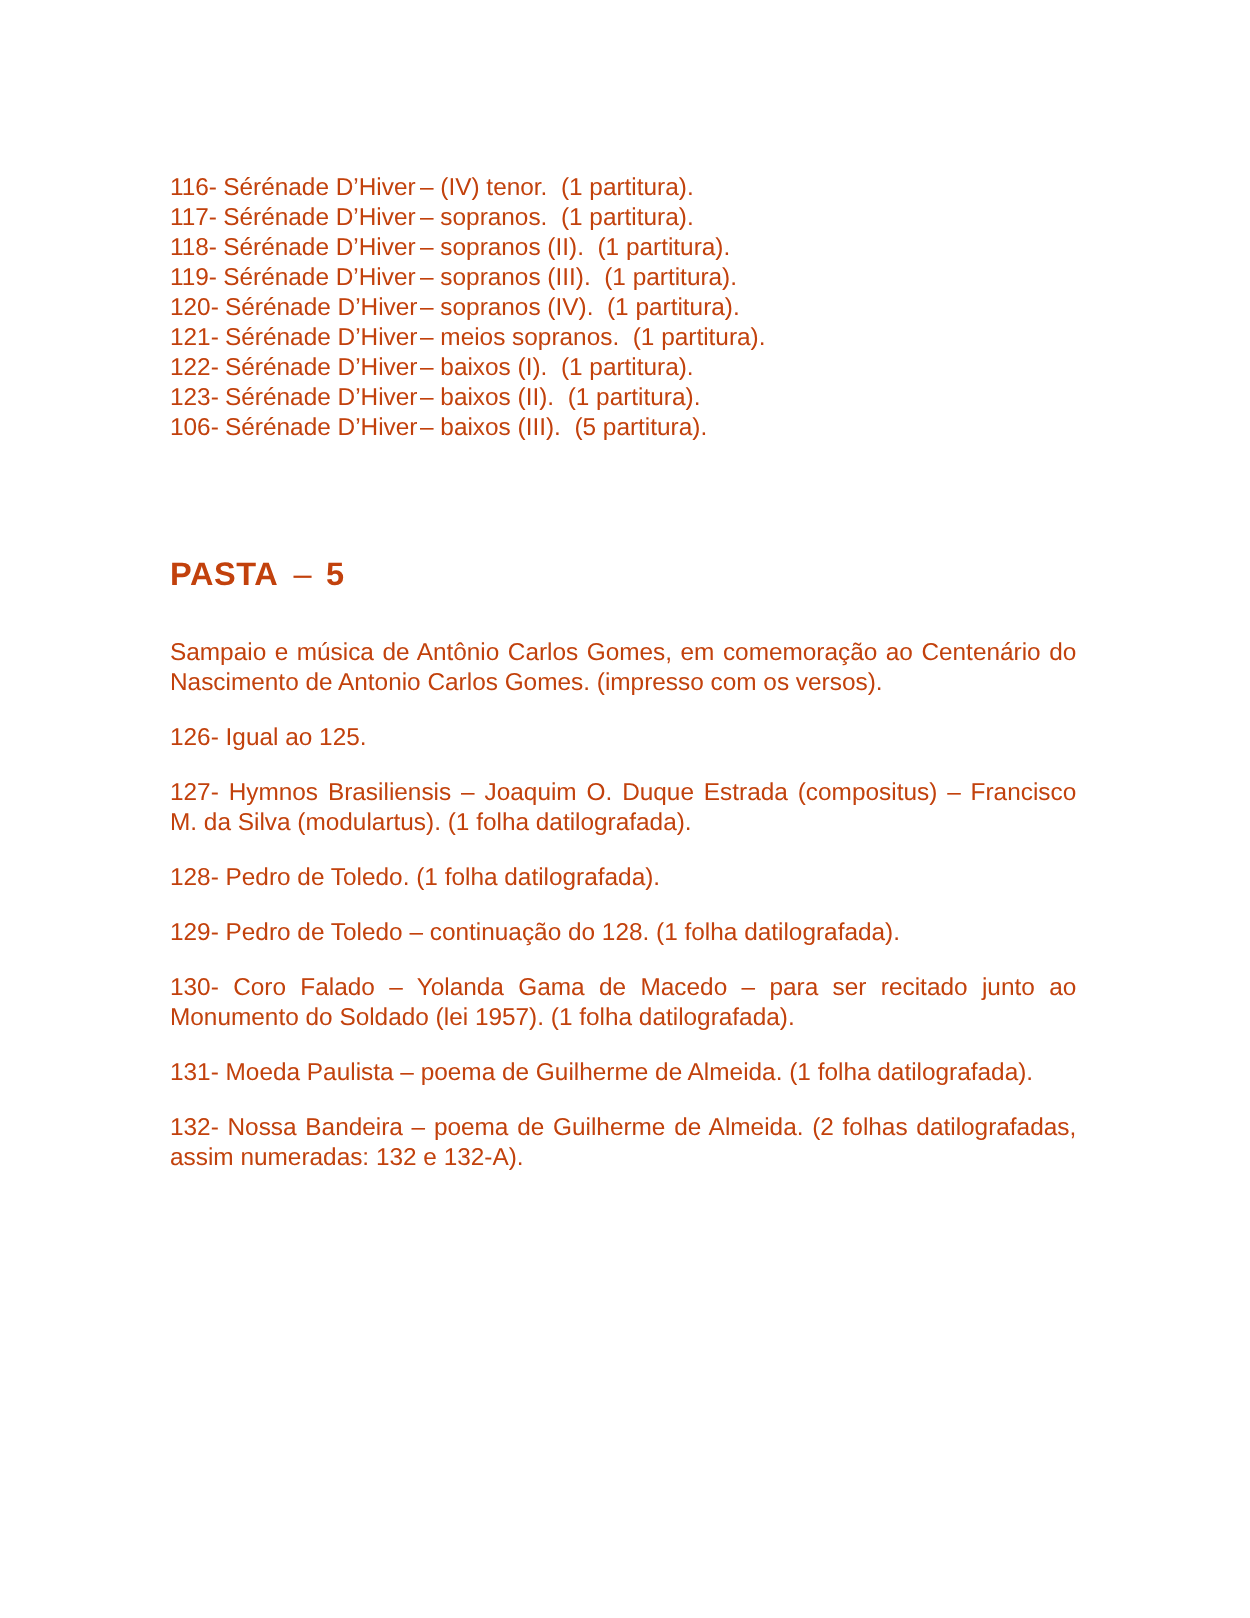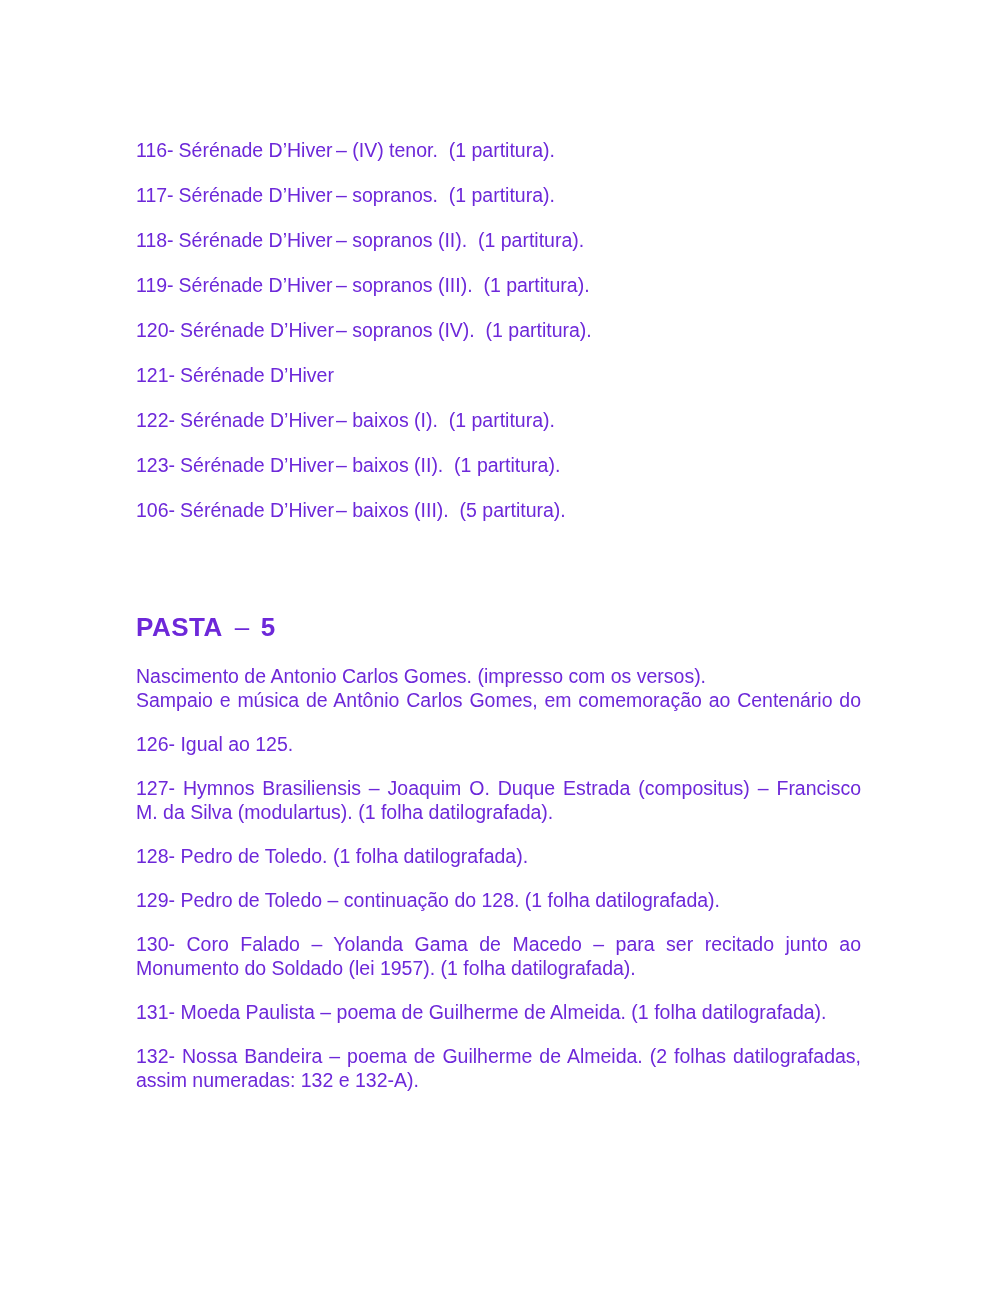--- a/index.html
+++ b/index.html
@@ -5,53 +5,52 @@
   html, body {
     margin: 0;
     padding: 0;
     background: #ffffff;
   }
   .page {
     position: relative;
     width: 1000px;
     height: 1294px;
     background: #ffffff;
-    color: #6d28d9;
+    color: #c2410c;
     font-family: "Liberation Sans", sans-serif;
     overflow: hidden;
   }
   .content {
     position: absolute;
     left: 136px;
     top: 138px;
     width: 725px;
   }
   
   .slist .srow {
     display: flex;
     align-items: baseline;
     font-size: 19.5px;
     line-height: 24px;
   }
   .slist .srow + .srow {
-    margin-top: 21px;
   }
   .srow .left {
     flex: 0 0 200px;
     white-space: nowrap;
   }
   .srow .num {
     margin-right: 5px;
   }
   .srow .desc {
     white-space: pre-wrap;
   }
   
   .pasta-heading {
-    margin: 89px 0 21px 0;
+    margin: 89px 0 35px 0;
     font-size: 26px;
     line-height: 32px;
     font-weight: bold;
     letter-spacing: 0.5px;
   }
   .pasta-heading .sep {
     font-weight: 400;
     margin: 0 11px 0 12px;
   }
   
@@ -90,40 +89,41 @@
       <div class="srow">
         <span class="left"><span class="num">119-</span><span class="title">Sérénade D’Hiver</span></span>
         <span class="desc">– sopranos (III).  (1 partitura).</span>
       </div>
       <div class="srow">
         <span class="left"><span class="num">120-</span><span class="title">Sérénade D’Hiver</span></span>
         <span class="desc">– sopranos (IV).  (1 partitura).</span>
       </div>
       <div class="srow">
         <span class="left"><span class="num">121-</span><span class="title">Sérénade D’Hiver</span></span>
+        <span class="desc">– meios sopranos.  (1 partitura).</span>
       </div>
       <div class="srow">
         <span class="left"><span class="num">122-</span><span class="title">Sérénade D’Hiver</span></span>
         <span class="desc">– baixos (I).  (1 partitura).</span>
       </div>
       <div class="srow">
         <span class="left"><span class="num">123-</span><span class="title">Sérénade D’Hiver</span></span>
         <span class="desc">– baixos (II).  (1 partitura).</span>
       </div>
       <div class="srow">
         <span class="left"><span class="num">106-</span><span class="title">Sérénade D’Hiver</span></span>
         <span class="desc">– baixos (III).  (5 partitura).</span>
       </div>
     </div>
 
     <h1 class="pasta-heading"><span>PASTA</span><span class="sep">–</span><span>5</span></h1>
 
     <p class="para">
+      <span class="pline jl">Sampaio e música de Antônio Carlos Gomes, em comemoração ao Centenário do</span>
       <span class="pline">Nascimento de Antonio Carlos Gomes. (impresso com os versos).</span>
-      <span class="pline jl">Sampaio e música de Antônio Carlos Gomes, em comemoração ao Centenário do</span>
     </p>
 
     <p class="para">
       <span class="pline">126- Igual ao 125.</span>
     </p>
 
     <p class="para">
       <span class="pline jl">127- Hymnos Brasiliensis – Joaquim O. Duque Estrada (compositus) – Francisco</span>
       <span class="pline">M. da Silva (modulartus). (1 folha datilografada).</span>
     </p>

